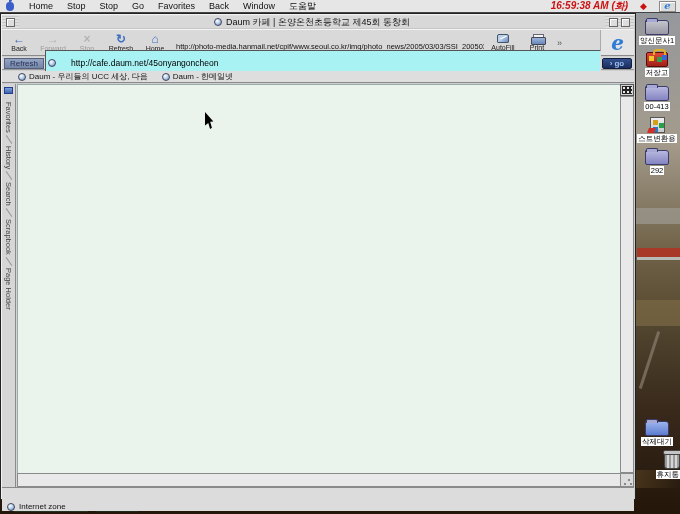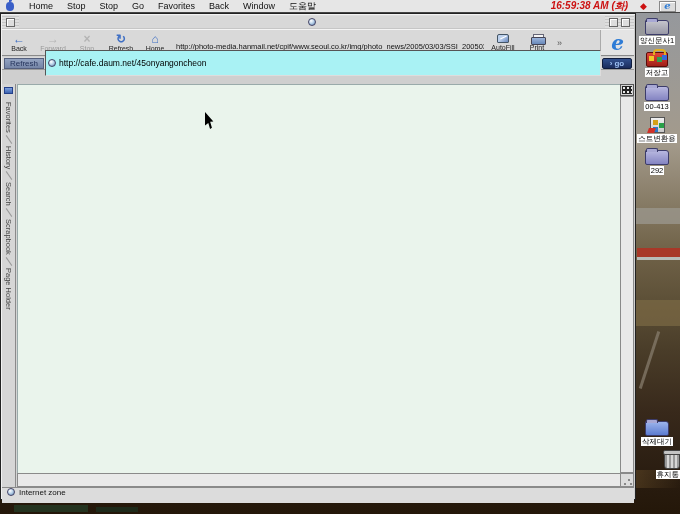--- a/index.html
+++ b/index.html
@@ -55,21 +55,21 @@
   .elogo-box { width:34px; height:25px; background:#e4e4e4; border-left:1px solid #aaa; display:flex; align-items:center; justify-content:center; margin-left:auto; }
   .big-e { font-family:"DejaVu Serif",serif; font-style:italic; font-weight:bold; font-size:20px; color:#2e7cd6; line-height:1; }
 
   
   .addr-row { position:absolute; left:1px; top:43px; width:632px; height:13px; background:#d9d9d9;
     border-bottom:1px solid #9a9a9a; display:flex; align-items:center; }
   .addr-label { width:40px; height:11px; margin-left:2px; background:linear-gradient(#93a3c1,#7484a6);
     color:#26355c; font-size:8px; display:flex; align-items:center; justify-content:center;
     border:1px solid #55607e; }
   .addr-field { flex:1; height:11px; margin:0 1px; background:#a9f2f4; border:1px solid #555;
-    border-right-color:#ddd; border-bottom-color:#ddd; display:flex; align-items:center; gap:3px; padding:12px 2px;
+    border-right-color:#ddd; border-bottom-color:#ddd; display:flex; align-items:center; gap:15px; padding:12px 2px;
     font-size:8.5px; color:#000; overflow:hidden; white-space:nowrap; }
   .go-btn { width:30px; height:11px; margin-right:2px; background:linear-gradient(#31508e,#1b2c5c);
     border:1px solid #101c3c; border-radius:2px; color:#9cc0f4; font-size:8px; font-weight:bold;
     display:flex; align-items:center; justify-content:center; gap:2px; }
 
   
   .fav-row { position:absolute; left:1px; top:57px; width:632px; height:12px; background:#dedede;
     border-bottom:1px solid #8a8a8a; display:flex; align-items:center; gap:14px; padding-left:16px; }
   .fav-item { display:flex; align-items:center; gap:3px; font-size:8px; color:#111; white-space:nowrap; }
 
@@ -85,22 +85,22 @@
   .grid-icon { position:absolute; right:0; top:0; width:14px; height:12px; background:#e8e8e8; border:1px solid #555;
     background-image:repeating-linear-gradient(0deg,#222 0 2px,transparent 2px 4px),repeating-linear-gradient(90deg,#222 0 2px,transparent 2px 4px); background-clip:content-box; padding:1px; }
   .vscroll { position:absolute; right:0; top:12px; width:14px; height:377px; background:#e9e9e9;
     border:1px solid #8a8a8a; }
   .hscroll { position:absolute; left:15px; bottom:0; width:604px; height:14px; background:#e9e9e9;
     border:1px solid #8a8a8a; }
   .resize-grip { position:absolute; right:0; bottom:0; width:14px; height:14px; background:#dcdcdc; border:1px solid #8a8a8a;
     background-image:radial-gradient(circle at 4px 10px,#888 1px,transparent 1.2px),radial-gradient(circle at 8px 6px,#888 1px,transparent 1.2px),radial-gradient(circle at 10px 10px,#888 1px,transparent 1.2px); }
 
   
-  .statusbar { position:absolute; left:1px; top:473px; width:632px; height:16px; background:#dcdcdc;
-    border-top:1px solid #8a8a8a; display:flex; align-items:flex-start; gap:4px; padding-left:5px; font-size:8px; color:#111; }
+  .statusbar { position:absolute; left:1px; top:473px; width:632px; height:24px; background:#dcdcdc;
+    border-top:1px solid #8a8a8a; display:flex; align-items:flex-end; gap:4px; padding-left:5px; font-size:8px; color:#111; }
 
   
   .cursor { position:absolute; left:205px; top:112px; width:11px; height:17px; background:#000; z-index:90;
     clip-path:polygon(0 0,0 80%,30% 64%,46% 100%,63% 92%,47% 58%,76% 56%); }
 
   
   .desk-icon { position:absolute; left:634px; width:46px; display:flex; flex-direction:column; align-items:center; z-index:5; }
   .di-label { background:#fff; color:#000; font-size:7.5px; line-height:9px; padding:0 1px; white-space:nowrap; margin-top:1px; }
   .i-folder { width:24px; height:15px; background:linear-gradient(#b8b8e0,#8484c2); border:1px solid #3c3c6a; border-radius:1px 3px 2px 2px; position:relative; }
   .i-folder::before { content:""; position:absolute; left:0; top:-3px; width:10px; height:3px; background:#a8a8d4; border:1px solid #3c3c6a; border-bottom:none; border-radius:2px 2px 0 0; }
@@ -176,20 +176,21 @@
       </div>
     </div>
   </div>
 
   <div class="window">
 
     <div class="titlebar">
       <div class="wbox closebox"></div>
       <div class="title-center">
         <span class="mini-globe"></span>
+        <span>Daum 카페 | 온양온천초등학교 제45회 동창회</span>
       </div>
       <div class="tb-widgets">
         <div class="wbox"></div>
         <div class="wbox"></div>
       </div>
     </div>
 
     <div class="toolbar">
       <div class="tool-btn">
         <span class="tool-glyph">←</span>
@@ -231,20 +232,30 @@
       <div class="addr-field">
         <span class="mini-globe"></span>
         <span>http://cafe.daum.net/45onyangoncheon</span>
       </div>
       <div class="go-btn">
         <span>›</span>
         <span>go</span>
       </div>
     </div>
 
+    <div class="fav-row">
+      <div class="fav-item">
+        <span class="mini-globe"></span>
+        <span>Daum - 우리들의 UCC 세상, 다음</span>
+      </div>
+      <div class="fav-item">
+        <span class="mini-globe"></span>
+        <span>Daum - 한메일넷</span>
+      </div>
+    </div>
 
     <div class="main">
       <div class="side-strip">
         <div class="strip-icon"></div>
         <div class="vtab">Favorites</div>
         <div class="vtab-sep"></div>
         <div class="vtab">History</div>
         <div class="vtab-sep"></div>
         <div class="vtab">Search</div>
         <div class="vtab-sep"></div>

